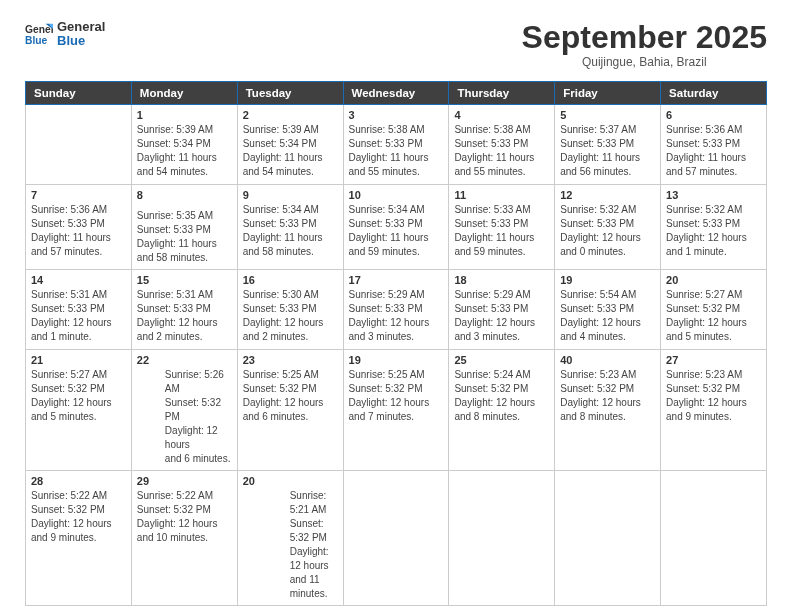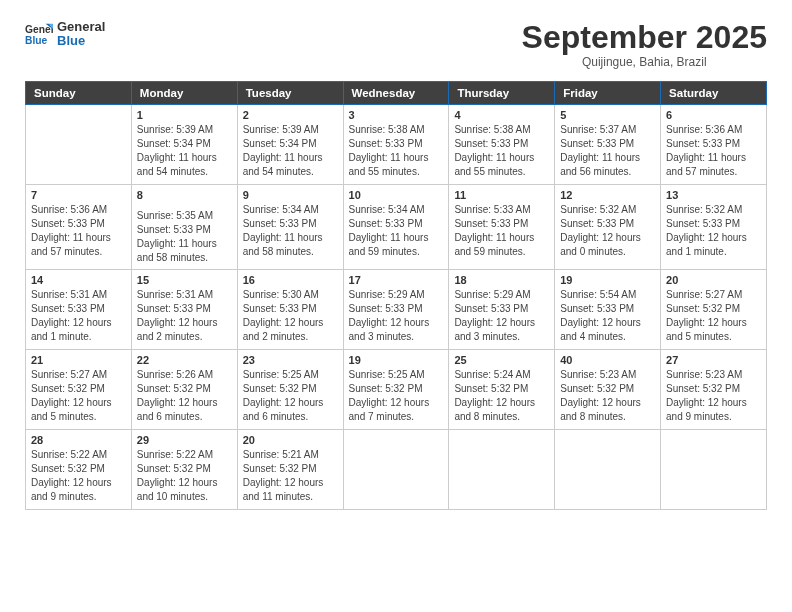--- a/index.html
+++ b/index.html
@@ -269,21 +269,21 @@
         <tr>
           <td>
             <span class="day-num">21</span>
             <div class="day-info" style="white-space: pre-line;">Sunrise: 5:27 AM
 Sunset: 5:32 PM
 Daylight: 12 hours
 and 5 minutes.</div>
           </td>
           <td>
             <span class="day-num">22</span>
-            <div class="day-info" style="white-space: pre-line;">Sunrise: 5:26 AM
+            <div class="day-info" style="white-space: pre-line; margin-left: 28px;">Sunrise: 5:26 AM
 Sunset: 5:32 PM
 Daylight: 12 hours
 and 6 minutes.</div>
           </td>
           <td>
             <span class="day-num">23</span>
             <div class="day-info" style="white-space: pre-line;">Sunrise: 5:25 AM
 Sunset: 5:32 PM
 Daylight: 12 hours
 and 6 minutes.</div>
@@ -327,21 +327,21 @@
           </td>
           <td>
             <span class="day-num">29</span>
             <div class="day-info" style="white-space: pre-line;">Sunrise: 5:22 AM
 Sunset: 5:32 PM
 Daylight: 12 hours
 and 10 minutes.</div>
           </td>
           <td>
             <span class="day-num">20</span>
-            <div class="day-info" style="white-space: pre-line;">Sunrise: 5:21 AM
+            <div class="day-info" style="white-space: pre-line; margin-left: 47px;">Sunrise: 5:21 AM
 Sunset: 5:32 PM
 Daylight: 12 hours
 and 11 minutes.</div>
           </td>
           <td class="empty-cell"></td>
           <td class="empty-cell"></td>
           <td class="empty-cell"></td>
           <td class="empty-cell"></td>
         </tr>
       </tbody>

